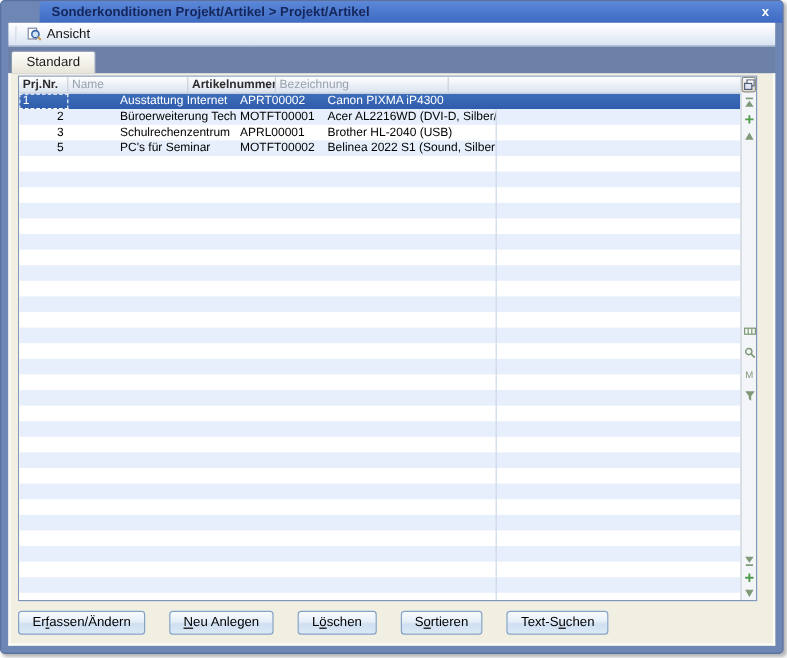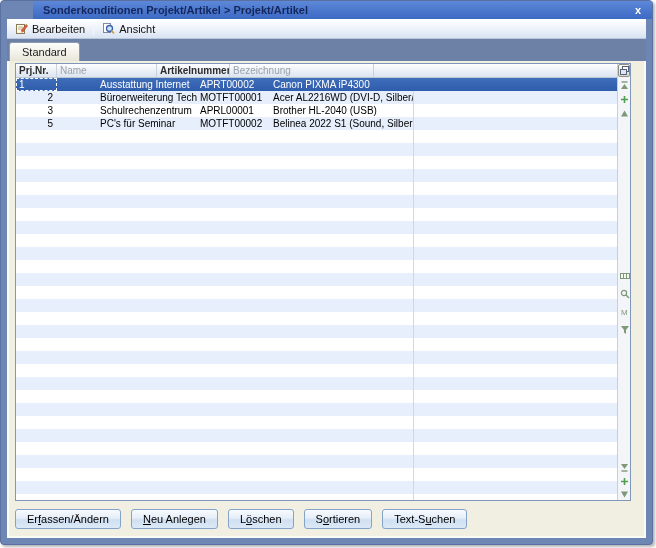--- a/index.html
+++ b/index.html
@@ -75,48 +75,38 @@
   .gstrip { position:absolute; top:0; right:0; bottom:0; width:13px;
             background:#f3f5f8; border-left:1px solid #c6cfda; }
   .chooser { position:absolute; top:0; left:0; width:12px; height:13px;
              background:linear-gradient(180deg,#fbfbf7,#dcdacd);
              border:1px solid #8f8f83; border-radius:2px;
              display:flex; align-items:center; justify-content:center; }
   .sicon { position:absolute; left:1px; width:11px; height:11px;
            display:flex; align-items:center; justify-content:center; }
 
   
-  .btnrow { position:absolute; left:6px; top:448px; display:flex; gap:10px; }
+  .btnrow { position:absolute; left:6px; top:448px; display:flex; gap:20px; }
   .btn { height:20px; padding:0 11px; font-size:11px; color:#000;
          font-family:"Liberation Sans", sans-serif;
          background:linear-gradient(180deg,#f8fbfe 0%,#e6eef8 45%,#cfe0f2 55%,#dce9f6 100%);
          border:1px solid #84a3c9; border-radius:3px; white-space:nowrap; }
   .btn u { text-decoration:underline; }
 </style>
 </head>
 <body>
 
 <div class="window">
 
   <div class="titlebar">
     <span class="title">Sonderkonditionen Projekt/Artikel &gt; Projekt/Artikel</span>
     <span class="close">x</span>
   </div>
 
   <div class="toolbar">
-    <div class="tbtn">
-      <svg width="13" height="13" viewBox="0 0 13 13">
-        <rect x="1.5" y="2.5" width="8" height="9" fill="#fffdf2" stroke="#8a7a55" stroke-width="1"></rect>
-        <line x1="3" y1="5" x2="8" y2="5" stroke="#b9ad85" stroke-width="1"></line>
-        <line x1="3" y1="7" x2="8" y2="7" stroke="#b9ad85" stroke-width="1"></line>
-        <polygon points="6,9 11,2.5 12.5,3.8 7.8,10.2" fill="#e0633a" stroke="#9c3a1c" stroke-width="0.6"></polygon>
-        <polygon points="6,9 7.8,10.2 5.6,11" fill="#f3c98e"></polygon>
-      </svg>
-      <span>Bearbeiten</span>
-    </div>
     <div class="tsep"></div>
     <div class="tbtn">
       <svg width="13" height="13" viewBox="0 0 13 13">
         <rect x="1.5" y="1.5" width="7" height="9" fill="#ffffff" stroke="#7f8aa0" stroke-width="1"></rect>
         <circle cx="7.5" cy="6.5" r="3" fill="#cfe3f7" stroke="#3a62a8" stroke-width="1.3"></circle>
         <line x1="9.6" y1="8.8" x2="12" y2="11.4" stroke="#caa04e" stroke-width="1.8"></line>
       </svg>
       <span>Ansicht</span>
     </div>
   </div>

